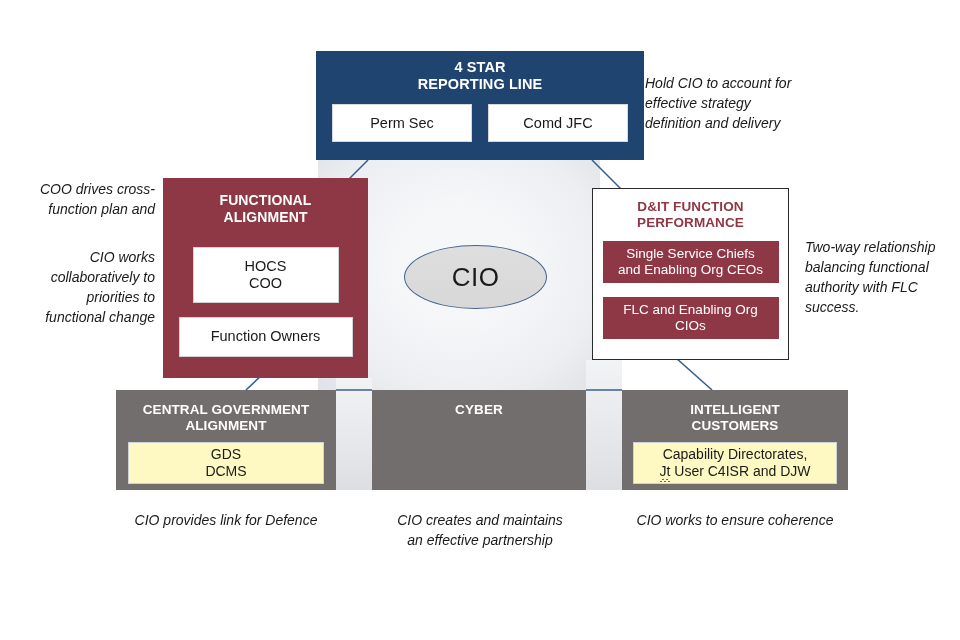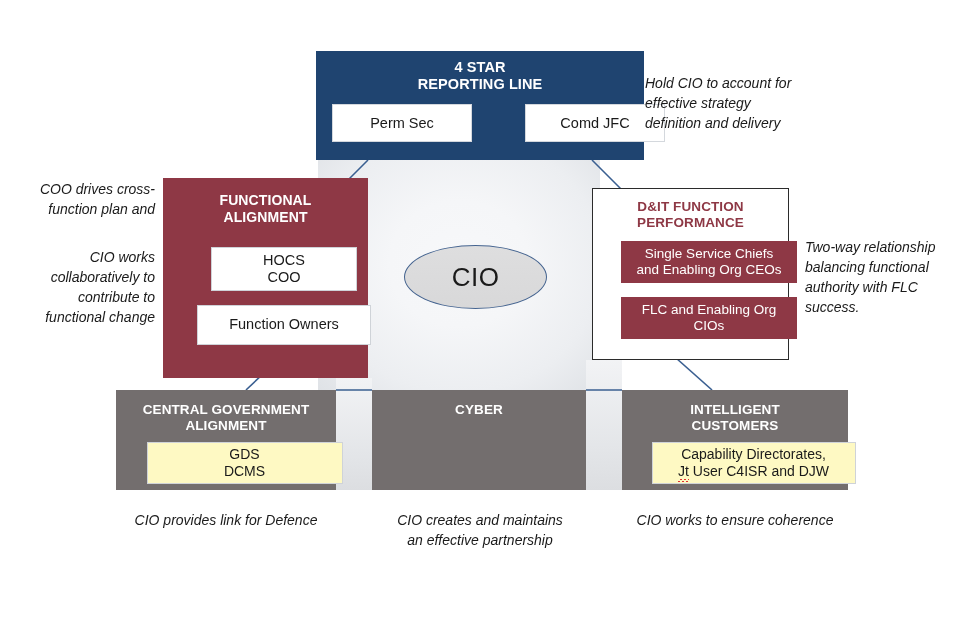--- a/index.html
+++ b/index.html
@@ -56,21 +56,20 @@
     letter-spacing: 0.1px;
   }
   .chip {
     box-sizing: border-box;
     text-align: center;
     line-height: 1.2;
     display: flex;
     flex-direction: column;
     align-items: center;
     justify-content: center;
-    margin-left: 37px;
   }
 
   
   .box-blue {
     left: 316px;
     top: 51px;
     width: 328px;
     height: 109px;
     background: #1f4470;
     padding-top: 8px;
@@ -107,21 +106,21 @@
     font-size: 14px;
   }
   .box-red .chip {
     background: #ffffff;
     border: 1px solid #cfd3d8;
     color: #1a1a1a;
     font-size: 14.5px;
   }
   .chip-hocs {
     width: 146px;
-    height: 44px;
+    height: 56px;
     margin-top: 22px;
   }
   .chip-funcowners {
     width: 174px;
     height: 40px;
     margin-top: 14px;
   }
 
   
   .box-dit {
@@ -323,21 +322,21 @@
   </div>
 
   <div class="anno anno-l1">
     <div>COO drives cross-</div>
     <div>function plan and</div>
   </div>
 
   <div class="anno anno-l2">
     <div>CIO works</div>
     <div>collaboratively to</div>
-    <div>contribute to</div>
+    <div>priorities to</div>
     <div>functional change</div>
   </div>
 
   <div class="anno anno-r">
     <div>Two-way relationship</div>
     <div>balancing functional</div>
     <div>authority with FLC</div>
     <div>success.</div>
   </div>
 

